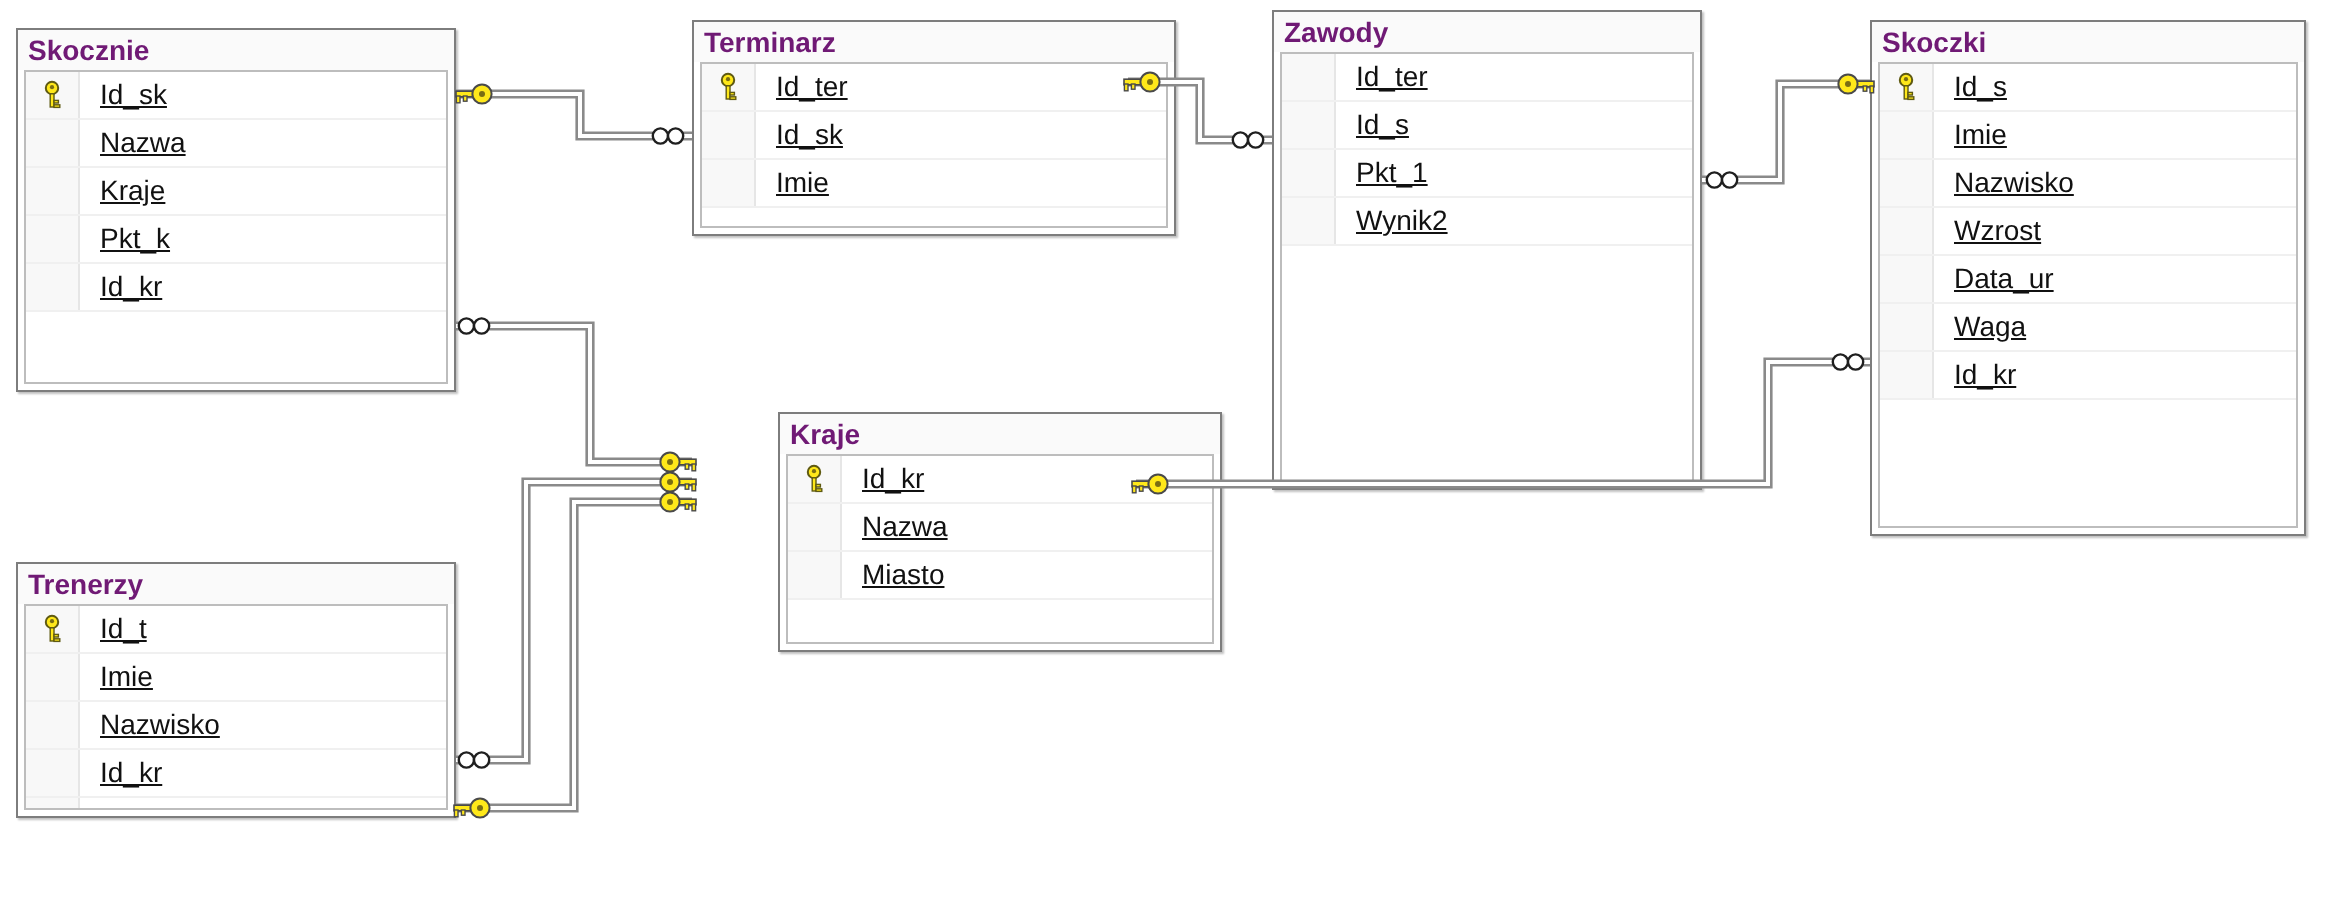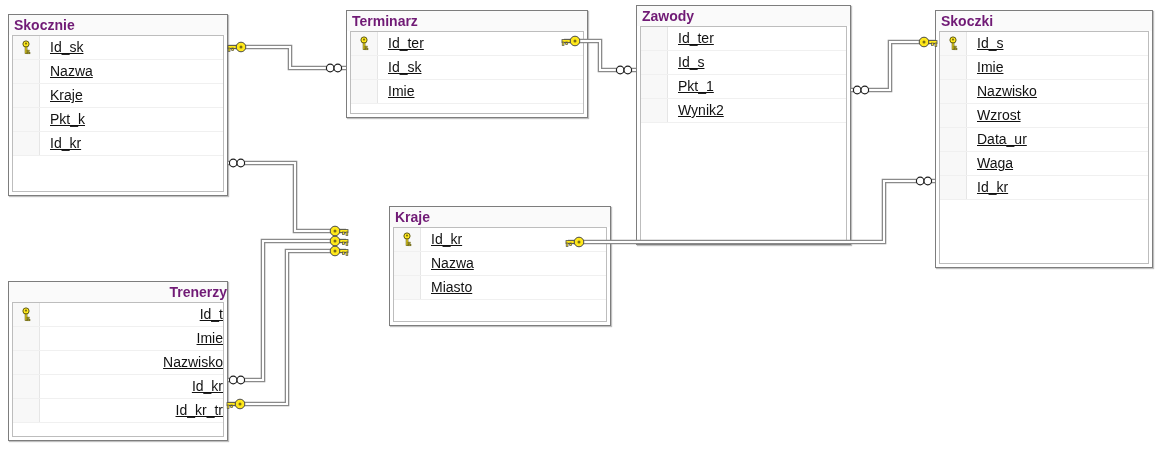--- a/index.html
+++ b/index.html
@@ -199,21 +199,21 @@
         <div class="col-row">
           <span class="keycell"></span>
           <span class="colname">Nazwa</span>
         </div>
         <div class="col-row">
           <span class="keycell"></span>
           <span class="colname">Miasto</span>
         </div>
       </div>
     </div>
-    <div class="tbl" style="left: 8px; top: 281px; width: 220px; height: 160px; text-align: right;">
+    <div class="tbl" style="left: 8px; top: 281px; width: 220px; height: 128px;">
       <div class="tbl-title">Trenerzy</div>
       <div class="tbl-grid">
         <div class="col-row">
           <span class="keycell">
             <svg width="10" height="15" viewBox="0 0 10 15">
               <circle cx="5" cy="4" r="3.1" fill="#ffe81a" stroke="#5f5a12" stroke-width="1"></circle>
               <circle cx="5" cy="3.6" r="1.05" fill="#7a6e14"></circle>
               <rect x="4.1" y="6.9" width="1.9" height="6.6" fill="#ffe81a" stroke="#5f5a12" stroke-width="0.7"></rect>
               <rect x="6" y="10.2" width="2.2" height="1.3" fill="#ffe81a" stroke="#5f5a12" stroke-width="0.7"></rect>
               <rect x="6" y="12.4" width="2.9" height="1.3" fill="#ffe81a" stroke="#5f5a12" stroke-width="0.7"></rect>

